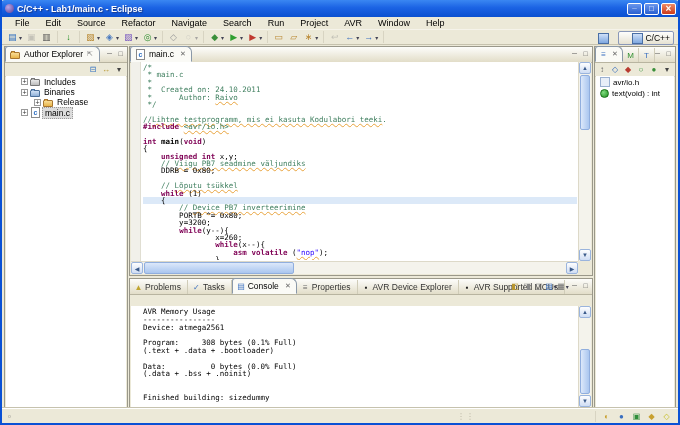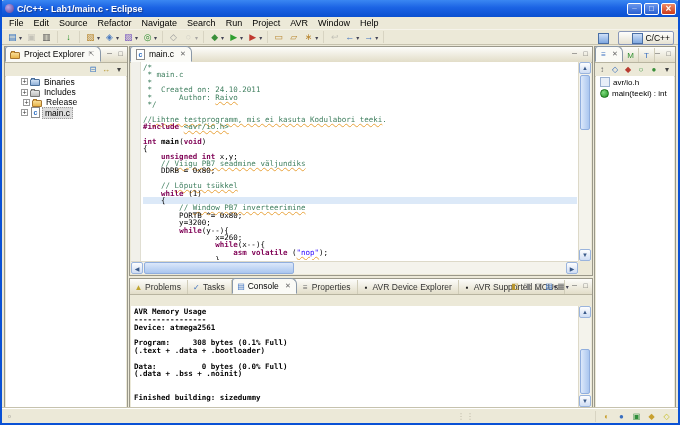--- a/index.html
+++ b/index.html
@@ -15,21 +15,21 @@
   #winbtns{display:flex;gap:2px;margin-right:1px;}
   .wb{width:15px;height:12px;border-radius:2px;border:1px solid #fff;box-sizing:border-box;
       display:flex;align-items:center;justify-content:center;color:#fff;font-size:8px;line-height:8px;font-weight:bold;}
   .wb-min,.wb-max{background:linear-gradient(180deg,#6a96ec,#2a5fd0);}
   .wb-close{background:linear-gradient(180deg,#ee8a66,#cc3a1b);}
   .wb-min::before{content:"_";margin-top:-5px;}
   .wb-max::before{content:"□";}
   .wb-close::before{content:"×";font-size:10px;}
   
   #menubar{position:absolute;left:0;top:17px;width:676px;height:12px;background:#ece9d8;display:flex;align-items:center;padding-left:2px;border-bottom:1px solid #f5f3ea;}
-  .menu-item{font-size:9px;color:#000;padding:0 5px;cursor:default;}
+  .menu-item{font-size:9px;color:#000;padding:0 5px;cursor:default;margin-left:6px;}
   
   #toolbar{position:absolute;left:0;top:30px;width:676px;height:14px;background:#ece9d8;border-bottom:1px solid #c6c2ae;display:flex;align-items:center;}
   #tb-groups{display:flex;align-items:center;height:100%;}
   .tb-group{display:flex;align-items:center;padding:0 3px;height:12px;border-right:1px solid #d8d4c2;}
   .tb-btn{display:flex;align-items:center;height:13px;padding:0 1px;border:1px solid transparent;border-radius:2px;}
   .tb-btn.disabled{opacity:.4;}
   .tb-ico{width:11px;height:11px;display:flex;align-items:center;justify-content:center;font-size:9px;line-height:11px;}
   .dd{font-size:6px;color:#445;margin-left:1px;}
   #persp{position:absolute;right:4px;top:1px;display:flex;align-items:center;gap:3px;}
   .pbtn{display:flex;align-items:center;height:12px;padding:0 3px;font-size:8.5px;border:1px solid transparent;border-radius:2px;}
@@ -100,21 +100,21 @@
   .sbv .up{top:0;} .sbv .dn{bottom:0;}
   .up::before{content:"▲";} .dn::before{content:"▼";}
   .lf::before{content:"◀";} .rt::before{content:"▶";}
   .sbh .rt{position:absolute;right:0;}
   .sthumb{position:absolute;background:linear-gradient(90deg,#dce8fa,#aac6ef);border:1px solid #90aede;border-radius:2px;box-sizing:border-box;}
   .sbh .sthumb{top:0;height:12px;background:linear-gradient(#dce8fa,#aac6ef);}
   .scorner{position:absolute;right:0;bottom:0;width:13px;height:13px;background:#ece9d8;}
   
   .ctitle{position:absolute;left:1px;right:1px;top:15px;height:11px;background:#fbfbf8;border-bottom:1px solid #cfccba;
           font-size:8px;line-height:11px;padding-left:3px;color:#000;}
-  .cbody{position:absolute;left:1px;right:14px;top:27px;bottom:1px;background:#fff;overflow:hidden;padding:2px 0 0 3px;font-weight:bold;}
+  .cbody{position:absolute;left:1px;right:14px;top:27px;bottom:1px;background:#fff;overflow:hidden;padding:2px 0 0 12px;}
   .cline{font-family:"DejaVu Sans Mono",monospace;font-size:7.5px;height:7.8px;line-height:7.8px;white-space:pre;color:#000;}
   #co .sbv{top:27px;bottom:1px;right:1px;}
   
   #ol .viewbody{top:29px;}
   .ol-row{display:flex;align-items:center;height:10px;font-size:8px;white-space:nowrap;padding:1px 0 0 4px;}
   .oli{width:9px;height:9px;margin-right:3px;display:flex;align-items:center;justify-content:center;font-size:8px;font-weight:bold;flex:0 0 auto;}
   .oli-include{color:#3a6fc0;background:#e8eef8;border:1px solid #9ab0d0;width:8px;height:8px;font-size:7px;}
   .oli-method{width:7px;height:7px;border-radius:50%;background:radial-gradient(circle at 35% 35%,#7fdc7f,#1f8f1f);border:1px solid #177017;}
   .itab{padding:0 3px;}
   
@@ -248,21 +248,21 @@
       </span>
     </div>
   </div>
 
   <div id="workspace">
 
     <div id="pe" class="panel">
       <div class="vtabs">
         <div class="vtab active">
           <span class="ti ti-folder"></span>
-          <span class="vlabel">Project Explorer</span>
+          <span class="vlabel">Author Explorer</span>
           <span class="pin"></span>
         </div>
         <span class="viewbtns">
           <span class="vb vb-min"></span>
           <span class="vb vb-max"></span>
         </span>
       </div>
       <div class="viewtb" id="pe-toolbar">
           <span class="vtbico">
             <span class="vtbico" style="color: rgb(47, 111, 192);">⊟</span>
@@ -271,29 +271,29 @@
             <span class="vtbico" style="color: rgb(184, 150, 47);">↔</span>
           </span>
           <span class="vtbico">
             <span class="vtbico" style="color: rgb(68, 68, 68);">▾</span>
           </span>
         </div>
       <div class="viewbody">
         <div id="pe-tree">
             <div class="tree-row" style="padding-left: 15px;">
               <span class="exp exp-closed"></span>
+              <span class="ti ti-includes"></span>
+              <span class="tlabel">Includes</span>
+            </div>
+            <div class="tree-row" style="padding-left: 15px;">
+              <span class="exp exp-closed"></span>
               <span class="ti ti-binaries"></span>
               <span class="tlabel">Binaries</span>
             </div>
-            <div class="tree-row" style="padding-left: 15px;">
-              <span class="exp exp-closed"></span>
-              <span class="ti ti-includes"></span>
-              <span class="tlabel">Includes</span>
-            </div>
-            <div class="tree-row" style="padding-left: 17px; text-align: right;">
+            <div class="tree-row" style="padding-left: 28px; text-align: right;">
               <span class="exp exp-closed"></span>
               <span class="ti ti-folder"></span>
               <span class="tlabel">Release</span>
             </div>
             <div class="tree-row sel" style="padding-left: 15px;">
               <span class="exp exp-closed"></span>
               <span class="ti ti-cfile"></span>
               <span class="tlabel">main.c</span>
             </div>
           </div>
@@ -327,21 +327,21 @@
             <div class="cl">&nbsp;</div>
             <div class="cl"><span class="tok-k">int</span><span class="tok-p"> </span><span class="tok-b">main</span><span class="tok-p">(</span><span class="tok-k">void</span><span class="tok-p">)</span></div>
             <div class="cl"><span class="tok-p">{</span></div>
             <div class="cl"><span class="tok-p">    </span><span class="tok-k">unsigned</span><span class="tok-p"> </span><span class="tok-k">int</span><span class="tok-p"> x,y;</span></div>
             <div class="cl"><span class="tok-c">    // </span><span class="tok-cw wavy">Viigu PB7 seadmine väljundiks</span></div>
             <div class="cl"><span class="tok-p">    DDRB = 0x80;</span></div>
             <div class="cl">&nbsp;</div>
             <div class="cl"><span class="tok-c">    // </span><span class="tok-cw wavy">Lõputu tsükkel</span></div>
             <div class="cl"><span class="tok-p">    </span><span class="tok-k">while</span><span class="tok-p"> (1)</span></div>
             <div class="cl hl"><span class="tok-p">    {</span></div>
-            <div class="cl"><span class="tok-c">        // </span><span class="tok-cw wavy">Window PB7 inverteerimine</span></div>
+            <div class="cl"><span class="tok-c">        // </span><span class="tok-cw wavy">Device PB7 inverteerimine</span></div>
             <div class="cl"><span class="tok-p">        PORTB ^= 0x80;</span></div>
             <div class="cl"><span class="tok-p">        y=3200;</span></div>
             <div class="cl"><span class="tok-p">        </span><span class="tok-k">while</span><span class="tok-p">(y--){</span></div>
             <div class="cl"><span class="tok-p">                x=260;</span></div>
             <div class="cl"><span class="tok-p">                </span><span class="tok-k">while</span><span class="tok-p">(x--){</span></div>
             <div class="cl"><span class="tok-p">                    </span><span class="tok-k">asm</span><span class="tok-p"> </span><span class="tok-k">volatile</span><span class="tok-p"> (</span><span class="tok-s wavy">"nop"</span><span class="tok-p">);</span></div>
             <div class="cl"><span class="tok-p">                }</span></div>
           </div>
         <div class="sbv">
           <span class="sarr up"></span>
@@ -469,21 +469,21 @@
           </span>
         </div>
       <div class="viewbody">
         <div id="ol-items">
             <div class="ol-row">
               <span class="oli oli-include"></span>
               <span>avr/io.h</span>
             </div>
             <div class="ol-row">
               <span class="oli oli-method"></span>
-              <span>main(teeki) : int</span>
+              <span>text(void) : int</span>
             </div>
           </div>
       </div>
     </div>
 
   </div>
 
   <div id="statusbar">
     <span id="status-left">
         <span class="sico">

